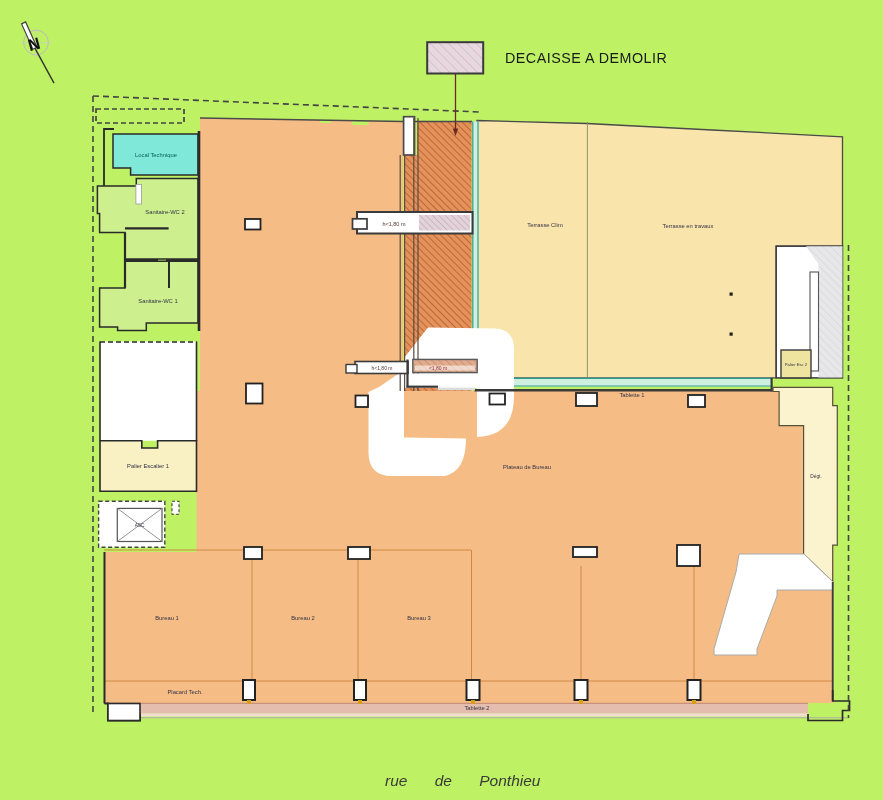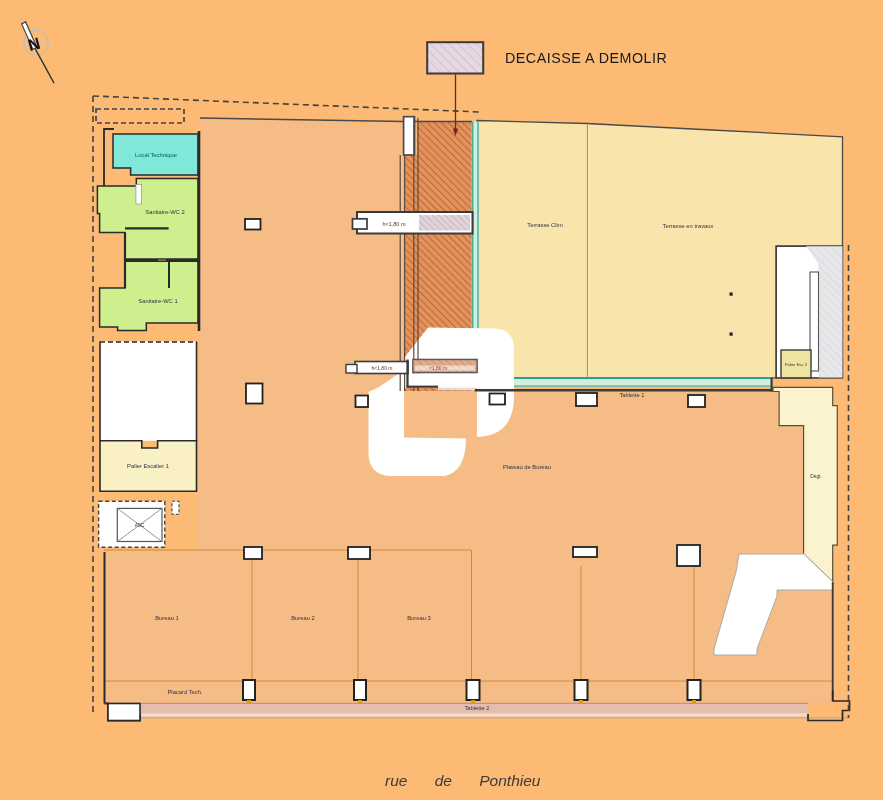--- a/index.html
+++ b/index.html
@@ -1,16 +1,16 @@
 <!DOCTYPE html>
 <html><head>
 <meta charset="utf-8">
 <style>
 html,body{margin:0;padding:0;background:#fff;}
-#page{position:relative;width:883px;height:800px;background:#fdba74;overflow:hidden;
+#page{position:relative;width:883px;height:800px;background:#bef264;overflow:hidden;
 font-family:"Liberation Sans", sans-serif;}
 svg{position:absolute;top:0;left:0;}
 </style>
 </head>
 <body>
 <div id="page">
 <svg width="883" height="800" viewBox="0 0 883 800">
 <defs>
 <pattern id="hDec" width="5" height="5" patternUnits="userSpaceOnUse" patternTransform="rotate(-45)">
   <rect width="5" height="5" fill="#E2925A"></rect>

